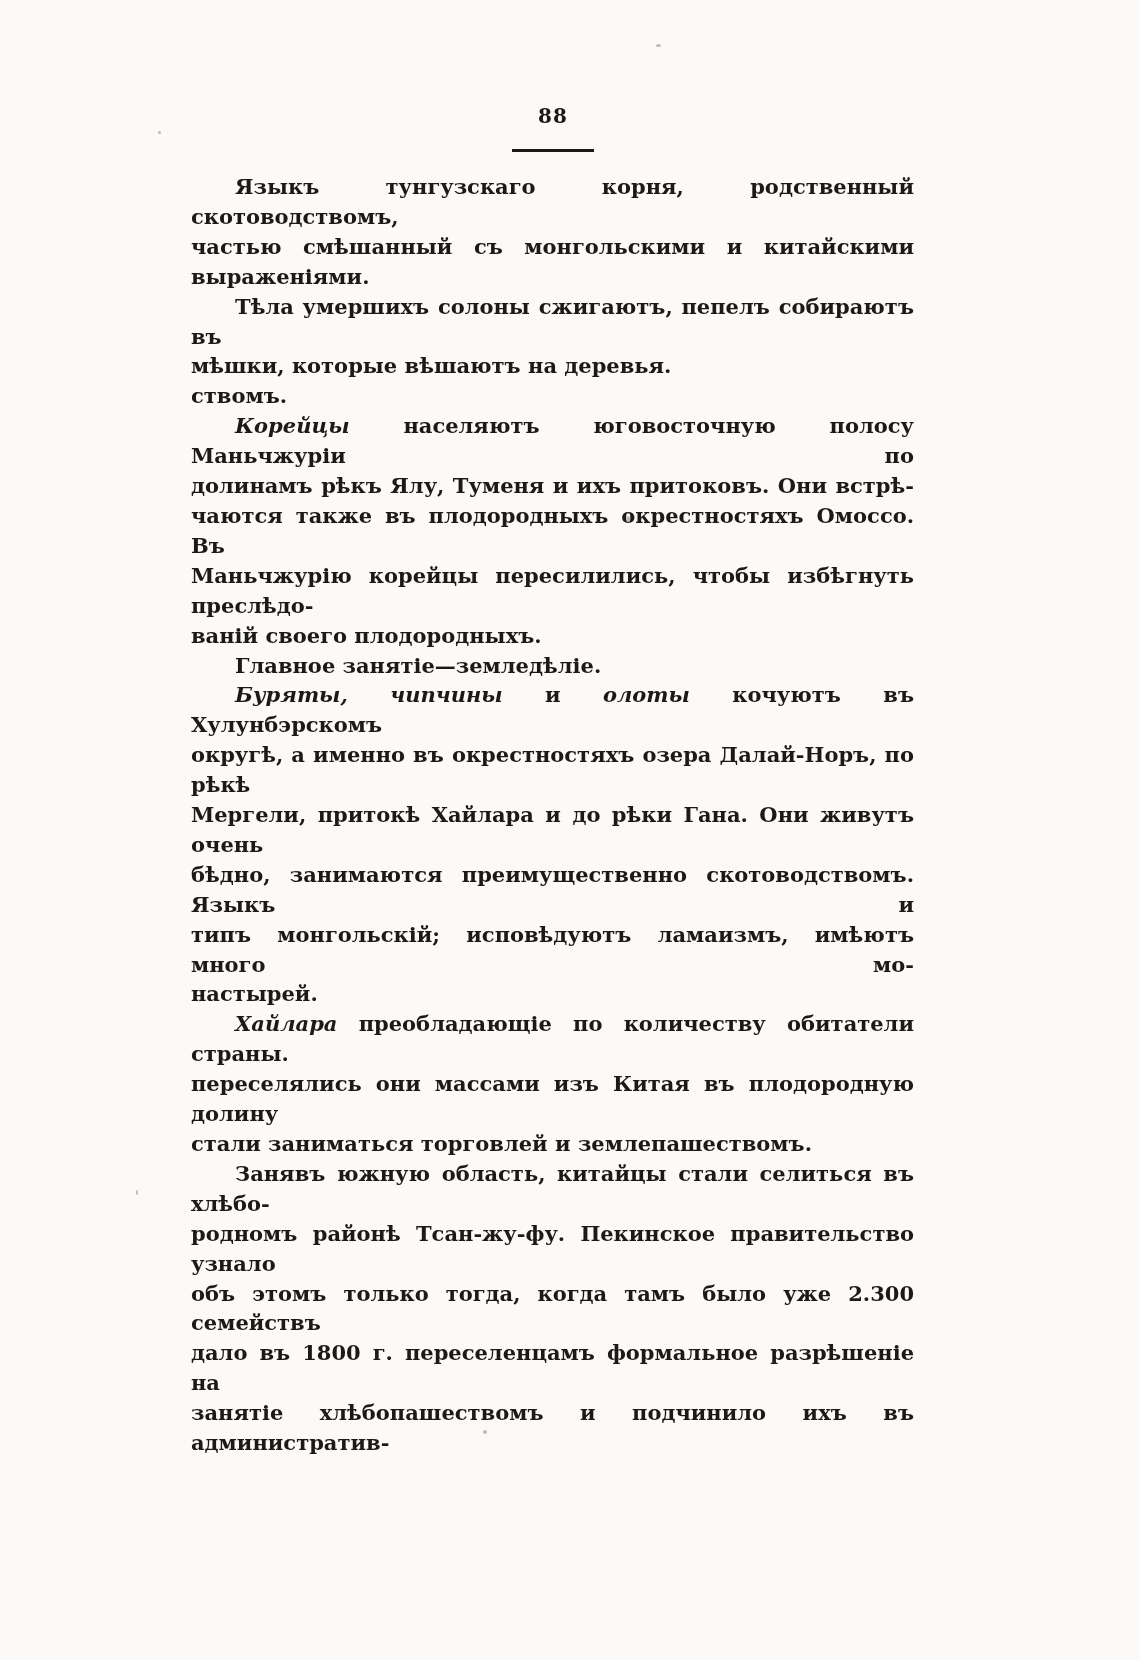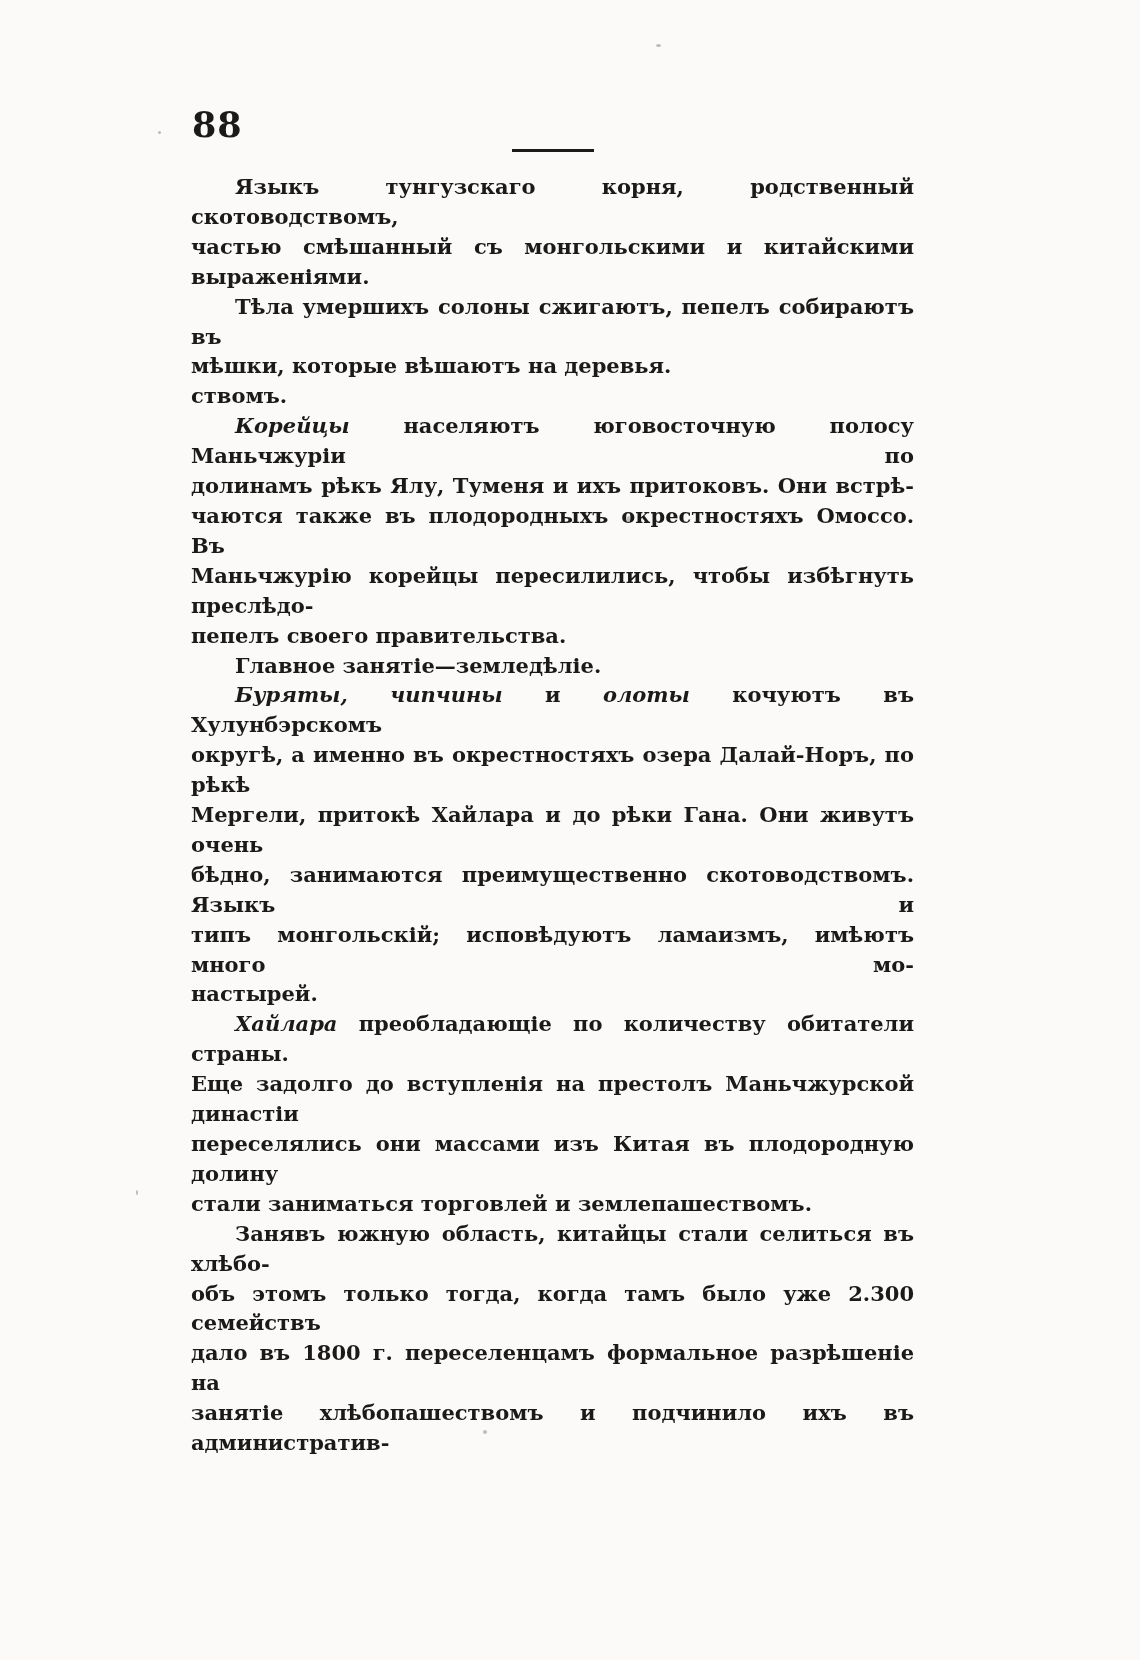--- a/index.html
+++ b/index.html
@@ -13,21 +13,22 @@
     background: #fbfaf8;
     font-family: "DejaVu Serif", serif;
     color: #1c1a18;
     overflow: hidden;
   }
   .page-number {
     position: absolute;
     top: 104px;
     left: 192px;
     width: 722px;
-    font-size: 35px;
+    text-align: center;
+    font-size: 20px;
     font-weight: bold;
     letter-spacing: 1px;
   }
   .page-rule {
     position: absolute;
     top: 149px;
     left: 512px;
     width: 82px;
     height: 0;
     border-top: 3px solid #1c1a18;
@@ -80,41 +81,41 @@
       <div class="line"><span class="seg">мѣшки, которые вѣшаютъ на деревья.</span></div>
     </div>
     <div class="paragraph">
       <div class="line"><span class="seg">ствомъ.</span></div>
     </div>
     <div class="paragraph">
       <div class="line first fill"><span class="seg italic">Корейцы</span><span class="seg"> населяютъ юговосточную полосу Маньчжуріи по</span></div>
       <div class="line fill"><span class="seg">долинамъ рѣкъ Ялу, Туменя и ихъ притоковъ. Они встрѣ-</span></div>
       <div class="line fill"><span class="seg">чаются также въ плодородныхъ окрестностяхъ Омоссо. Въ</span></div>
       <div class="line fill"><span class="seg">Маньчжурію корейцы пересилились, чтобы избѣгнуть преслѣдо-</span></div>
-      <div class="line"><span class="seg">пепелъ своего правительства.</span></div>
+      <div class="line"><span class="seg">ваній своего плодородныхъ.</span></div>
     </div>
     <div class="paragraph">
       <div class="line first"><span class="seg">Главное занятіе—земледѣліе.</span></div>
     </div>
     <div class="paragraph">
       <div class="line first fill"><span class="seg italic">Буряты, чипчины</span><span class="seg"> и </span><span class="seg italic">олоты</span><span class="seg"> кочуютъ въ Хулунбэрскомъ</span></div>
       <div class="line fill"><span class="seg">округѣ, а именно въ окрестностяхъ озера Далай-Норъ, по рѣкѣ</span></div>
       <div class="line fill"><span class="seg">Мергели, притокѣ Хайлара и до рѣки Гана. Они живутъ очень</span></div>
       <div class="line fill"><span class="seg">бѣдно, занимаются преимущественно скотоводствомъ. Языкъ и</span></div>
       <div class="line fill"><span class="seg">типъ монгольскій; исповѣдуютъ ламаизмъ, имѣютъ много мо-</span></div>
       <div class="line"><span class="seg">настырей.</span></div>
     </div>
     <div class="paragraph">
       <div class="line first fill"><span class="seg italic">Хайлара</span><span class="seg"> преобладающіе по количеству обитатели страны.</span></div>
-      <div class="line fill"><span class="seg">Еще задолго до вступленія на престолъ Маньчжурской династіи</span></div>
       <div class="line fill"><span class="seg">переселялись они массами изъ Китая въ плодородную долину</span></div>
       <div class="line"><span class="seg">стали заниматься торговлей и землепашествомъ.</span></div>
     </div>
     <div class="paragraph">
       <div class="line first fill"><span class="seg">Занявъ южную область, китайцы стали селиться въ хлѣбо-</span></div>
+      <div class="line fill"><span class="seg">родномъ районѣ Тсан-жу-фу. Пекинское правительство узнало</span></div>
       <div class="line fill"><span class="seg">объ этомъ только тогда, когда тамъ было уже 2.300 семействъ</span></div>
       <div class="line fill"><span class="seg">дало въ 1800 г. переселенцамъ формальное разрѣшеніе на</span></div>
       <div class="line fill"><span class="seg">занятіе хлѣбопашествомъ и подчинило ихъ въ административ-</span></div>
     </div>
   </div>
 
 <div class="speck" style="left:656px; top:44px; width:5px; height:3px;"></div>
 <div class="speck" style="left:158px; top:131px; width:3px; height:3px;"></div>
 <div class="speck" style="left:627px; top:516px; width:3px; height:6px;"></div>
 <div class="speck" style="left:136px; top:1190px; width:2px; height:5px;"></div>

